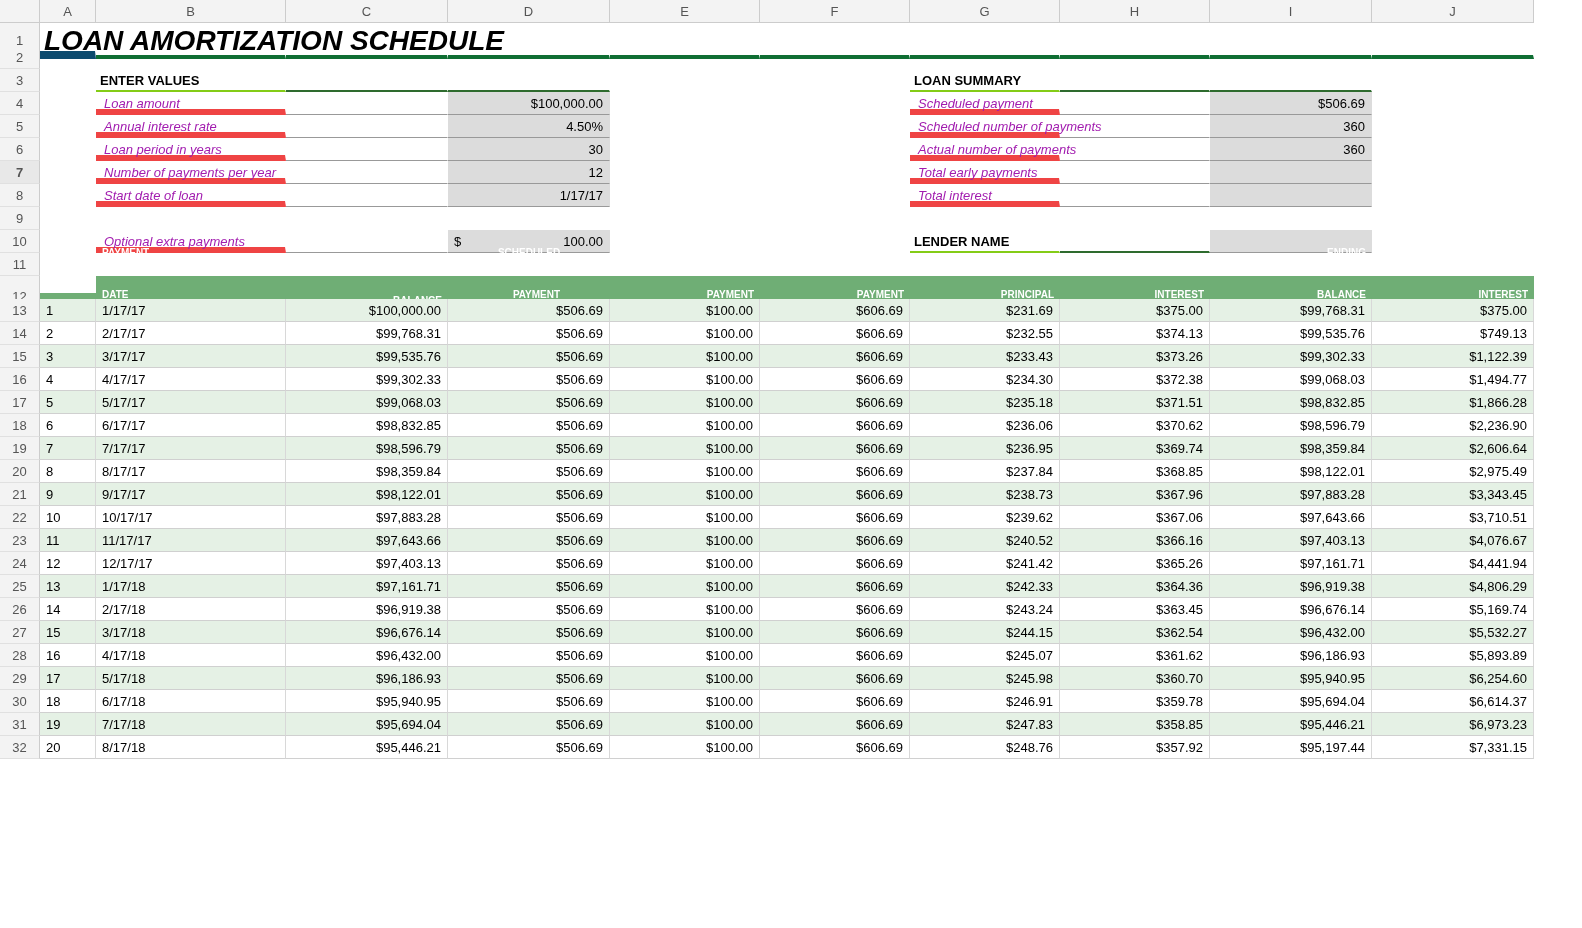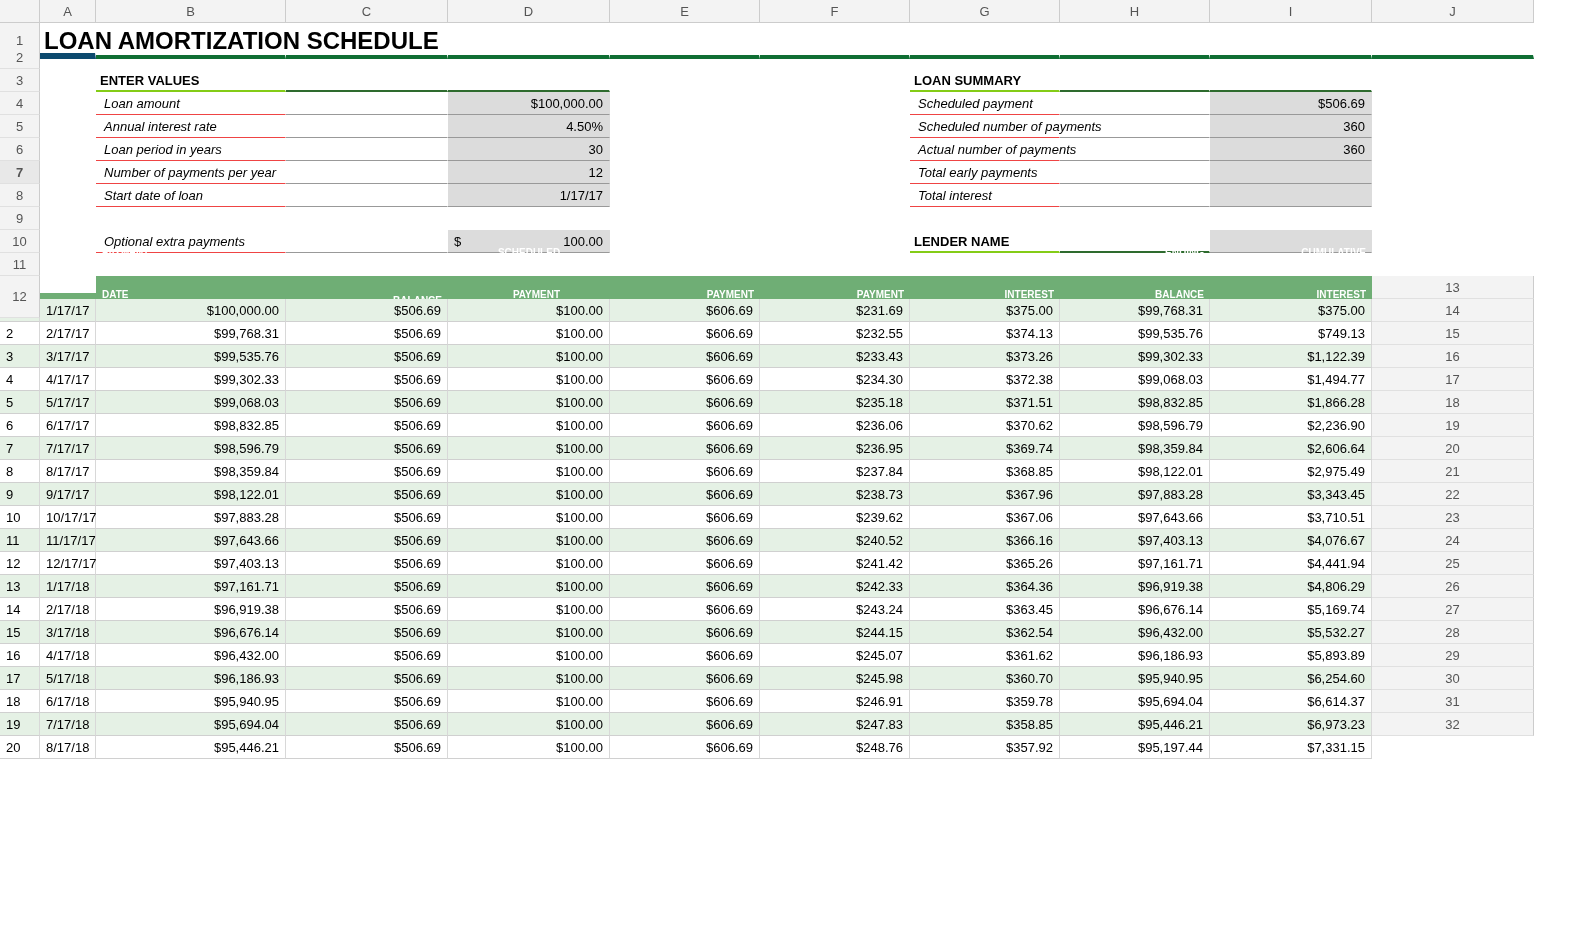--- a/index.html
+++ b/index.html
@@ -46,39 +46,40 @@
   .rowhdr.sel { background:#e8e8e8; font-weight:bold; }
   .cell {
     border-right:1px solid transparent;
     border-bottom:1px solid transparent;
     padding:0 4px;
     line-height:23px;
     white-space:nowrap;
     overflow:visible;
   }
   .title-cell {
-    font-size:24px;
+    font-size:28px;
     font-weight:bold;
     line-height:36px;
     white-space:nowrap;
-    border-bottom:6px solid #0c4a6e;
+    border-bottom:8px solid #0c4a6e;
     position:relative;
+    font-style:italic;
   }
   .title-underline { border-bottom:4px solid #0f6e33; }
   
   .sect-head {
     font-weight:bold;
     border-bottom:2px solid #84cc16;
   }
   .sect-head-cont { border-bottom:2px solid #2e6b2e; }
   
   .kv-label {
     font-style:italic;
-    color:#000000;
-    border-bottom:1px solid #ef4444;
+    color:#a21caf;
+    border-bottom:6px solid #ef4444;
     padding-left:8px;
   }
   .kv-label-cont { border-bottom:1px solid #999; }
   .kv-val {
     background:#dcdcdc;
     border-bottom:1px solid #999;
     text-align:right;
     padding-right:6px;
   }
   .kv-val.blank { background:#dcdcdc; }
@@ -260,20 +261,23 @@
     <div class="thead r" style="height: 42px; line-height: 42px; justify-content: center;">
       <span>SCHEDULED<br>PAYMENT</span>
     </div>
     <div class="thead r" style="height: 42px; line-height: 42px;">
       <span>EXTRA<br>PAYMENT</span>
     </div>
     <div class="thead r" style="height: 42px; line-height: 42px;">
       <span>TOTAL<br>PAYMENT</span>
     </div>
     <div class="thead r" style="height: 42px; line-height: 42px;">
+      <span>PRINCIPAL</span>
+    </div>
+    <div class="thead r" style="height: 42px; line-height: 42px;">
       <span>INTEREST</span>
     </div>
     <div class="thead r" style="height: 42px; line-height: 42px;">
       <span>ENDING<br>BALANCE</span>
     </div>
     <div class="thead r" style="height: 42px; line-height: 42px;">
       <span>CUMULATIVE<br>INTEREST</span>
     </div>
     <div class="rowhdr">13</div>
     <div class="dcell l drow-odd">1</div>

